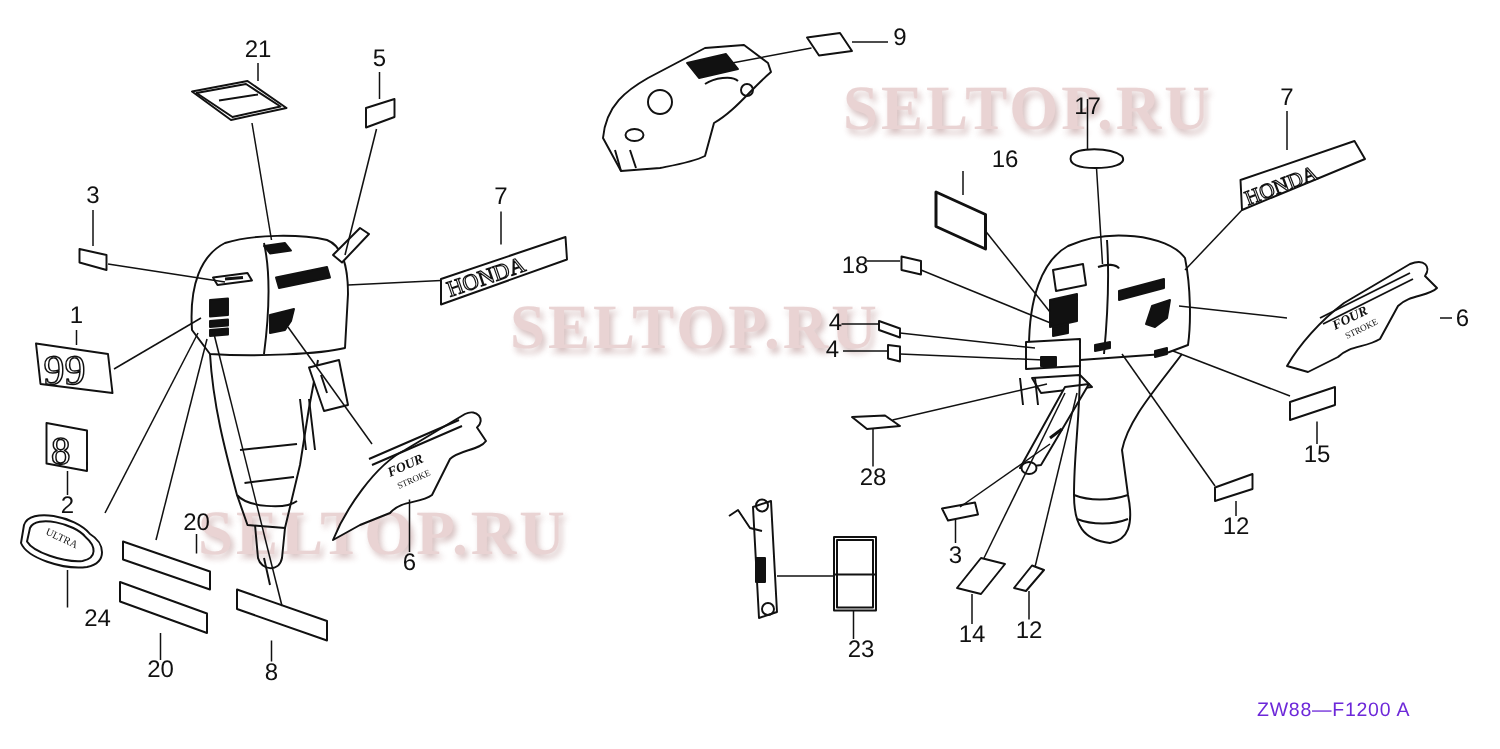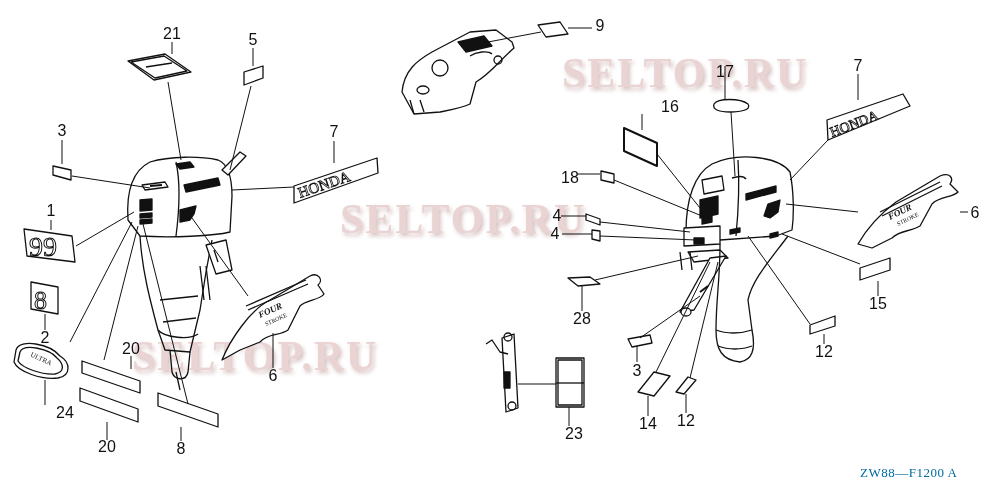--- a/index.html
+++ b/index.html
@@ -8,22 +8,22 @@
   .callout {
     position: absolute; font-family: "Liberation Sans", sans-serif; font-size: 16px; color: #111;
     transform: translate(-50%, -50%); white-space: nowrap; line-height: 1; cursor: pointer;
   }
   .watermark {
     position: absolute; font-family: "Liberation Serif", serif; font-weight: bold; font-size: 42px;
     color: #e6cccc; letter-spacing: 2px; opacity: 0.85; line-height: 1;
     text-shadow: 2px 3px 4px #cfb4b4; pointer-events: none;
   }
   .diagram-code {
-    position: absolute; font-family: Liberation Serif, serif; font-size: 13px; color: #0369a1;
-    left: 860px; top: 465px; letter-spacing: 0.5px;
+    position: absolute; font-family: Liberation Sans, sans-serif; font-size: 13px; color: #6d28d9;
+    left: 838px; top: 465px; letter-spacing: 0.5px;
   }
   svg text { font-family: "Liberation Serif", serif; }
 </style>
 </head>
 <body>
 
 <div id="stage">
 
   <div class="watermark" style="left:562px; top:52px;">SELTOP.RU</div>
   <div class="watermark" style="left:340px; top:198px;">SELTOP.RU</div>

